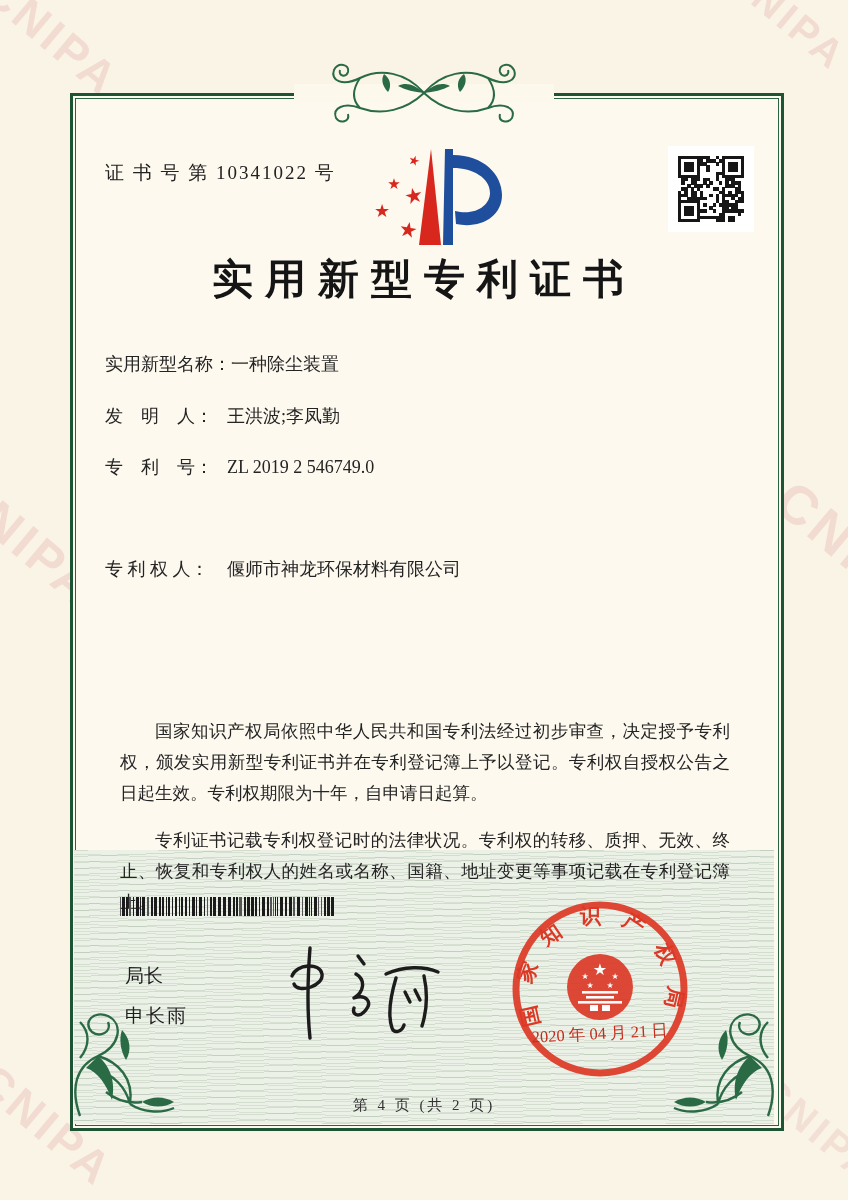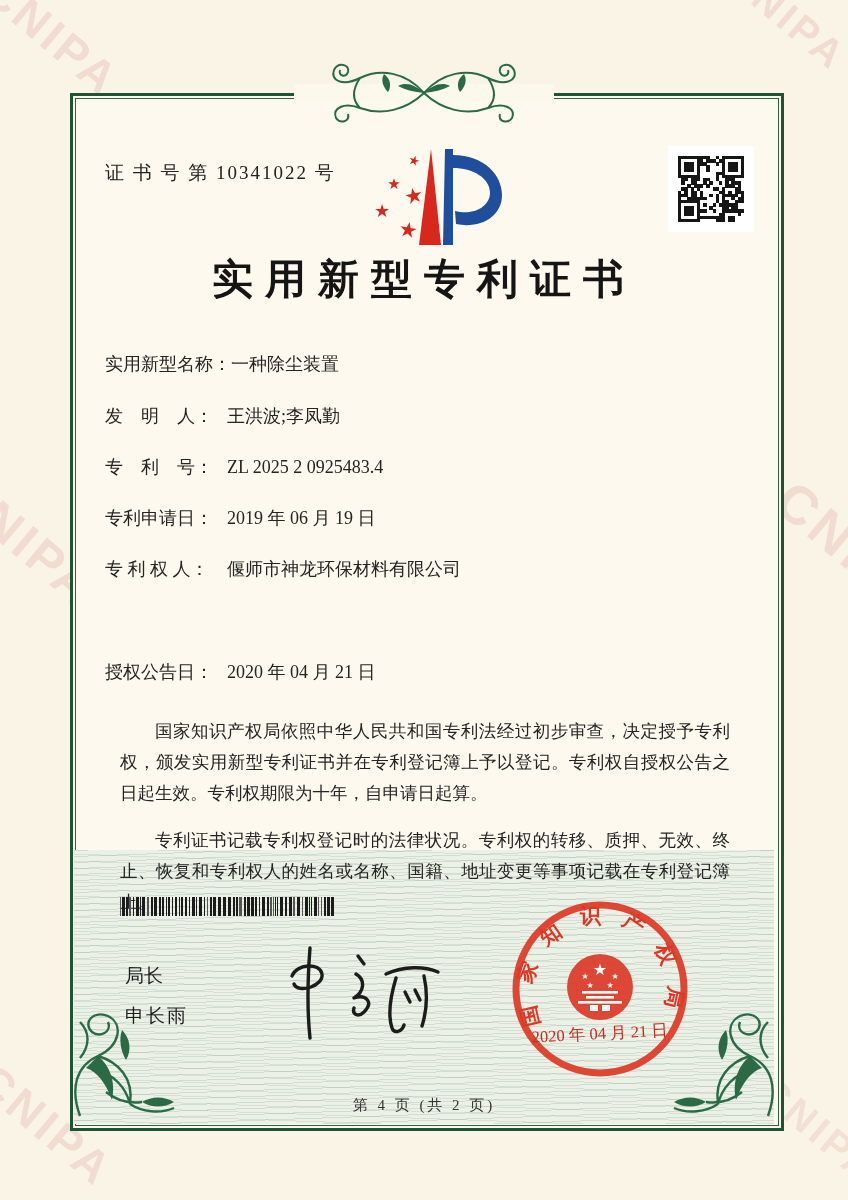--- a/index.html
+++ b/index.html
@@ -402,30 +402,24 @@
 
   <div class="title">实用新型专利证书</div>
 
   <div class="field f1">
     <span class="lab">实用新型名称：</span><span>一种除尘装置</span>
   </div>
   <div class="field f2">
     <span class="lab">发　明　人：</span><span>王洪波;李凤勤</span>
   </div>
   <div class="field f3">
-    <span class="lab">专　利　号：</span><span>ZL 2025 2 0925483.4</span>
-  </div>
-  <div class="field f4">
-    <span class="lab">专利申请日：</span><span>2019 年 06 月 19 日</span>
+    <span class="lab">专　利　号：</span><span>ZL 2019 2 546749.0</span>
   </div>
   <div class="field f5">
     <span class="lab">专 利 权 人：</span><span>偃师市神龙环保材料有限公司</span>
-  </div>
-  <div class="field f7">
-    <span class="lab">授权公告日：</span><span>2020 年 04 月 21 日</span>
   </div>
 
   <div class="body-text">
     <p>国家知识产权局依照中华人民共和国专利法经过初步审查，决定授予专利权，颁发实用新型专利证书并在专利登记簿上予以登记。专利权自授权公告之日起生效。专利权期限为十年，自申请日起算。</p>
     <p>专利证书记载专利权登记时的法律状况。专利权的转移、质押、无效、终止、恢复和专利权人的姓名或名称、国籍、地址变更等事项记载在专利登记簿上。</p>
   </div>
 
   <div class="barcode" id="barcode">
       <span style="left: 0px; width: 1px; background: rgb(85, 85, 85);"></span>
       <span style="left: 2px; width: 3px;"></span>

